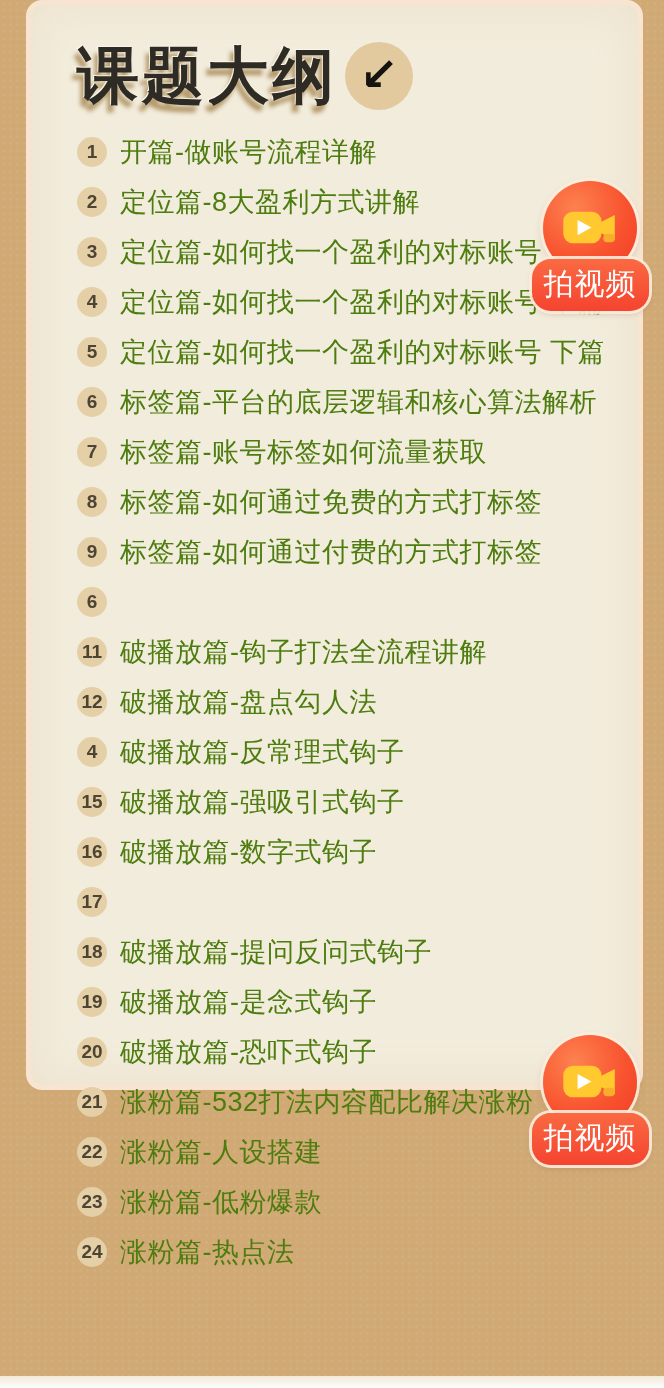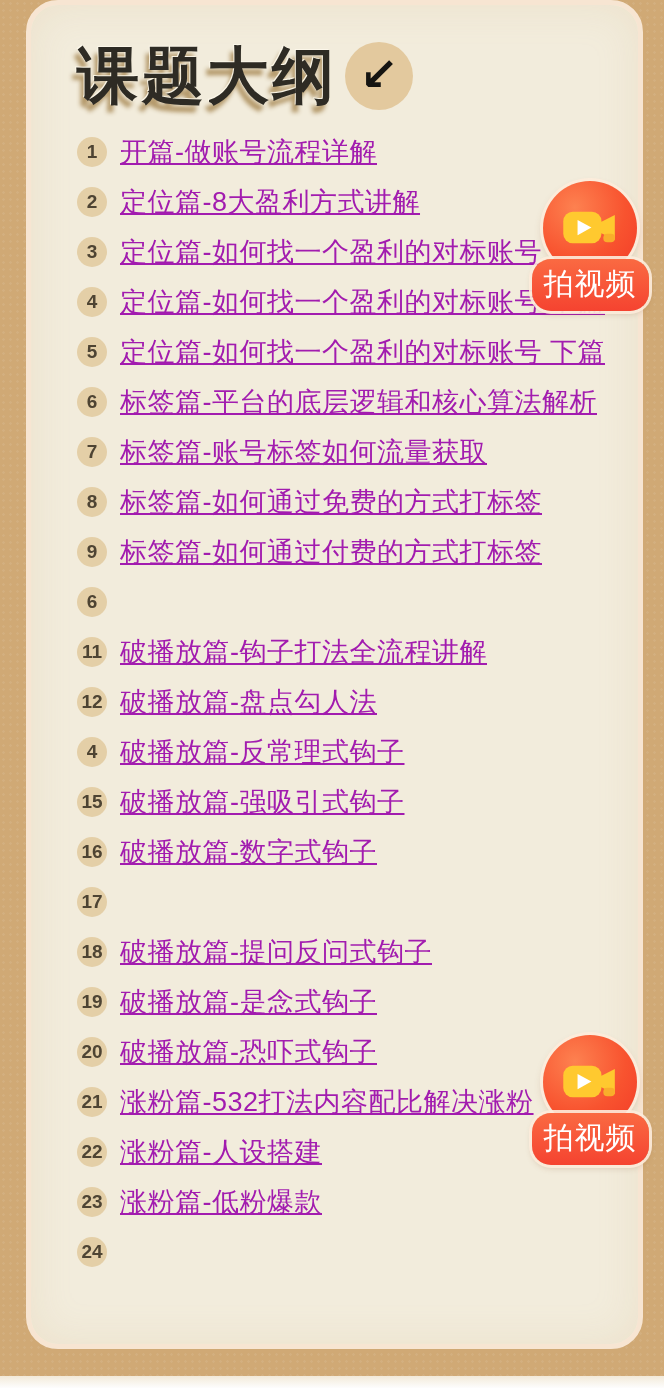--- a/index.html
+++ b/index.html
@@ -14,24 +14,24 @@
     background:
       radial-gradient(rgba(255,255,255,0.07) 1px, transparent 1.6px) 0 0 / 7px 7px,
       #d0a975;
   }
   .bottom-strip {
     position: absolute; left: 0; right: 0; bottom: 0; height: 12px;
     background: linear-gradient(#f3ead9, #fdfdfd);
   }
   .card {
     position: absolute;
-    left: 26px; right: 21px; top: 0; height: 1349px;
+    left: 26px; right: 21px; top: 0; height: 1090px;
     background: #f2ecdc;
     border: 5px solid #f7e5d2;
-    border-radius: 32px;
+    border-radius: 16px;
     box-sizing: border-box;
     box-shadow: inset 0 0 40px rgba(210,180,130,0.18);
   }
   .header {
     display: flex; align-items: center;
     padding: 30px 0 0 46px;
     height: 82px;
   }
   .page-title {
     font-family: "Liberation Serif", "DejaVu Serif", serif;
@@ -72,24 +72,23 @@
     border-radius: 50%;
     background: #e4cfa7;
     color: #4e4433;
     font-size: 19px; font-weight: bold;
     display: flex; align-items: center; justify-content: center;
     flex: 0 0 auto;
   }
   .row-text {
     margin-left: 13px;
     font-size: 27px;
-    color: #a21caf;
+    color: #4d7c0f;
     letter-spacing: 0.5px;
     white-space: nowrap;
-    text-decoration: underline;
   }
   
   .badge {
     position: absolute;
     width: 120px;
     right: 14px;
     text-align: center;
     z-index: 5;
   }
   .badge-1 { top: 181px; }
@@ -234,20 +233,21 @@
     <div class="row-text">涨粉篇-人设搭建</div>
   </div>
 
   <div class="row">
     <div class="num-circle">23</div>
     <div class="row-text">涨粉篇-低粉爆款</div>
   </div>
 
   <div class="row">
     <div class="num-circle">24</div>
+    <div class="row-text">涨粉篇-热点法</div>
   </div>
 </div>
   </div>
 
   <div class="badge badge-1">
     <div class="badge-circle">
       <svg width="58" height="42" viewBox="0 0 60 44">
         <rect x="2" y="5" width="40" height="33" rx="10" fill="#ffc92f"></rect>
         <path d="M41 16 L56 8.5 L56 34.5 L41 27 Z" fill="#ffc92f"></path>
         <rect x="44" y="28" width="12" height="9" rx="4" fill="#f9ae2b"></rect>

